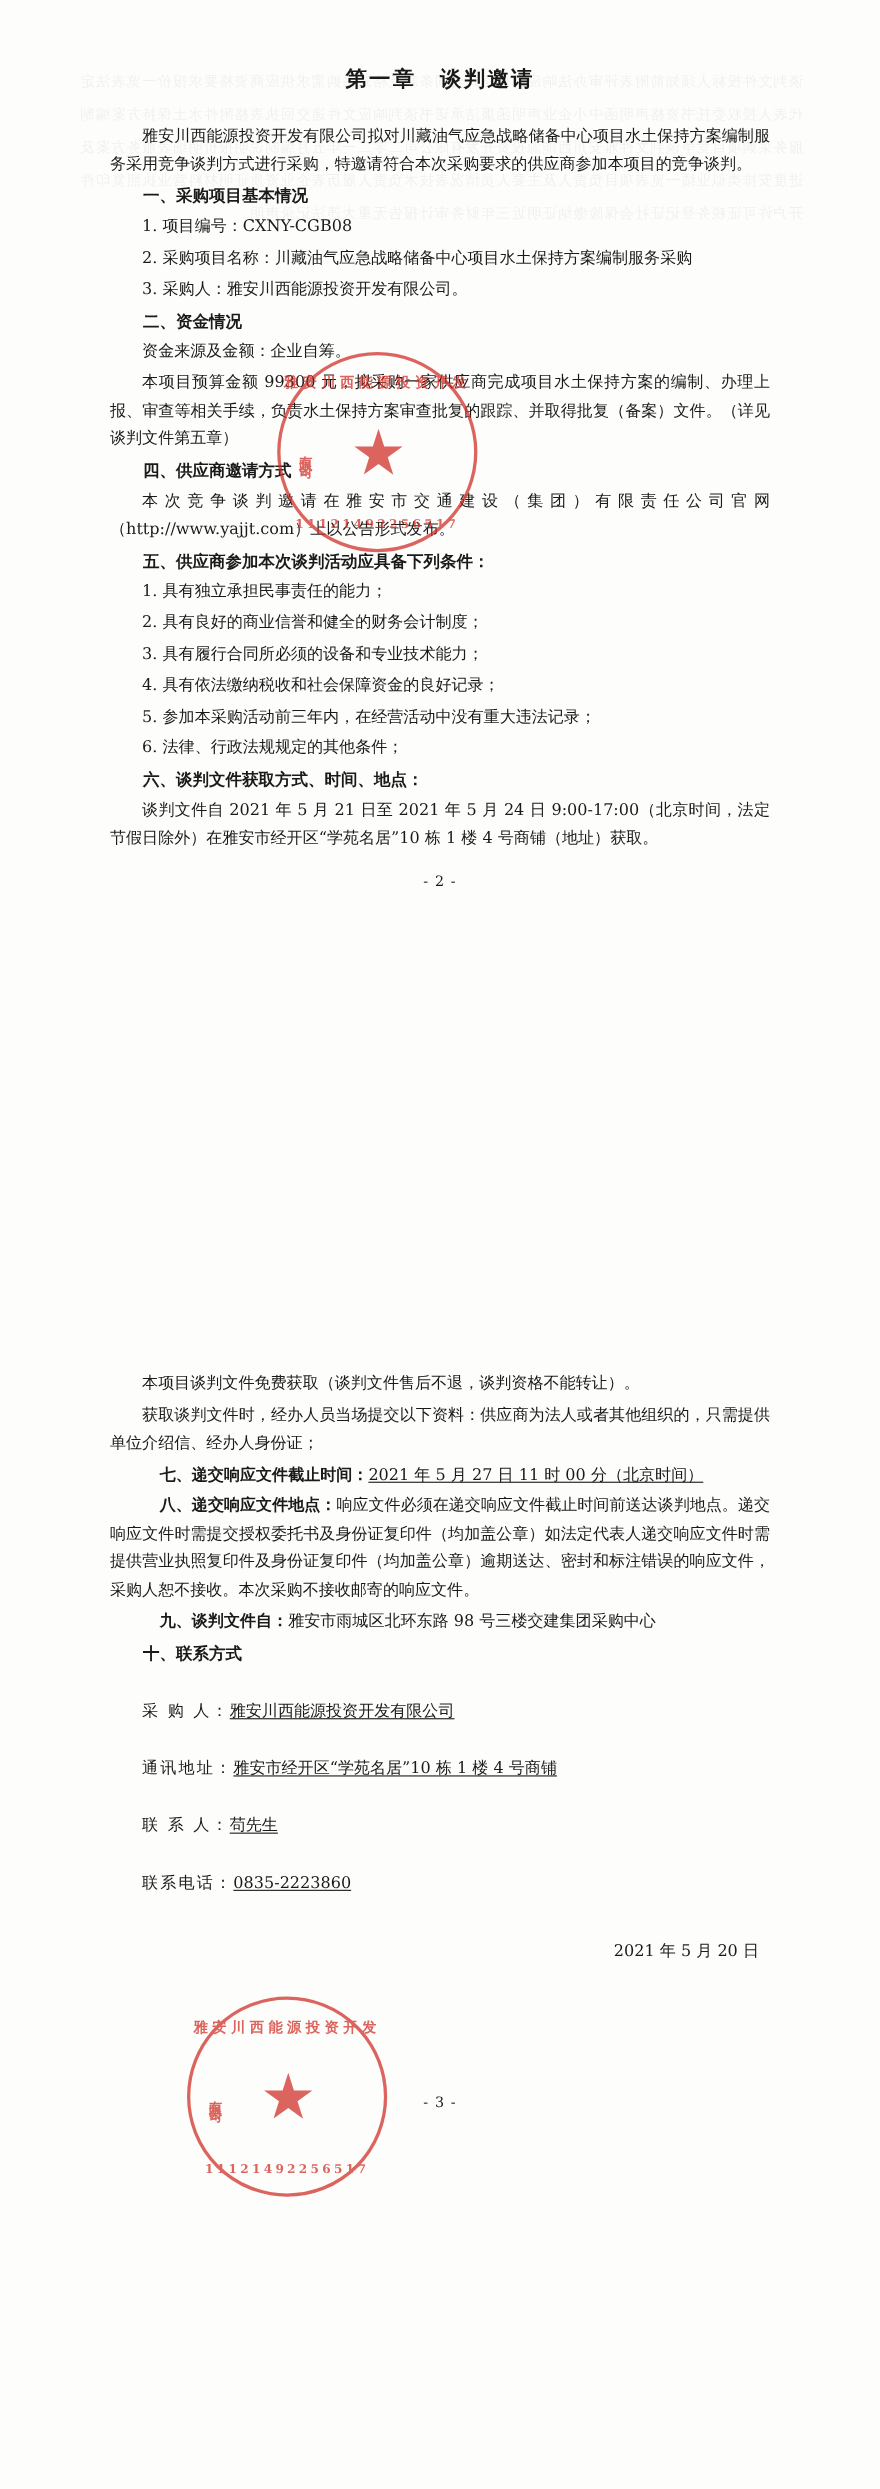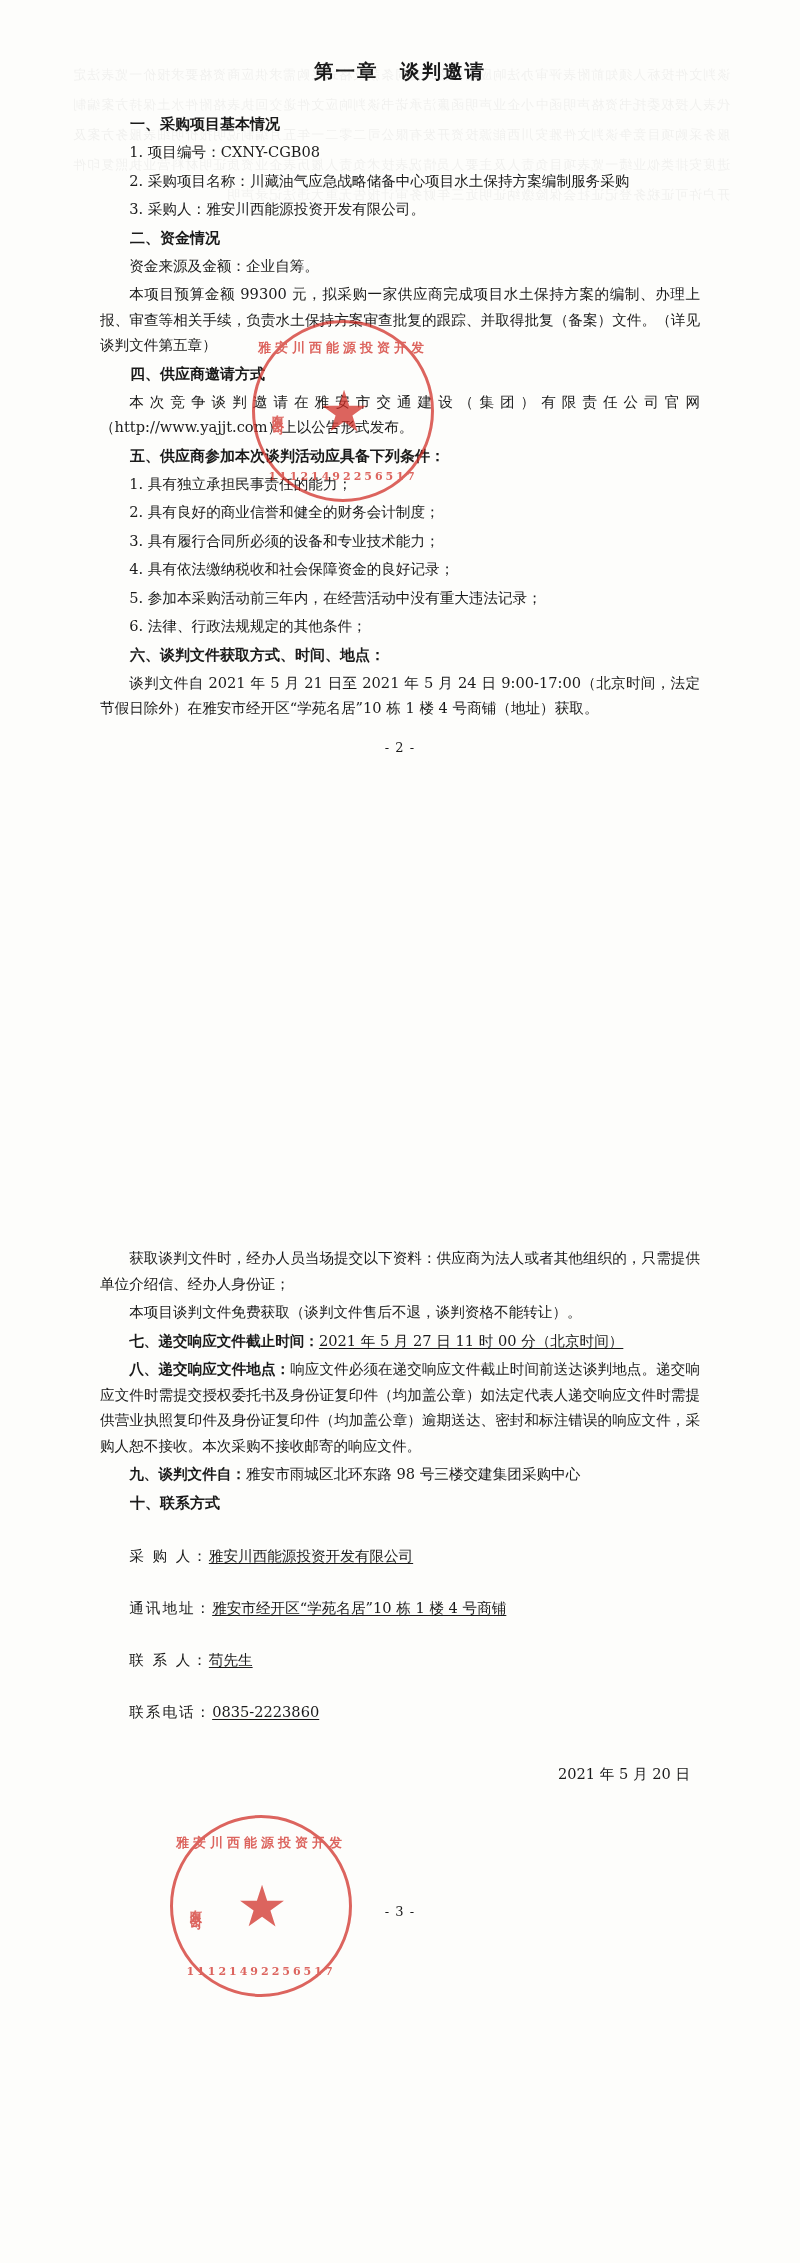--- a/index.html
+++ b/index.html
@@ -72,21 +72,21 @@
   }
   .item {
     text-indent: 2em;
     font-size: 14.6px;
     line-height: 25.5px;
   }
   .ul {
     text-decoration: underline;
     text-underline-offset: 2px;
   }
-  .bold { font-weight: bold; }
+  .bold { font-weight: bold; margin-left: 16px; }
   .pagenum {
     text-align: center;
     font-size: 13px;
     margin-top: 14px;
     letter-spacing: 1px;
   }
   .date-line {
     text-align: right;
     font-size: 14.6px;
     margin-top: 36px;
@@ -150,20 +150,21 @@
 <body>
 
 <div class="page">
 
   <div class="ghost-layer">谈判文件投标人须知前附表评审办法响应文件格式合同条款及格式采购需求供应商资格要求报价一览表法定代表人授权委托书资格声明函中小企业声明函廉洁承诺书谈判响应文件递交回执表格附件水土保持方案编制服务采购项目竞争谈判文件雅安川西能源投资开发有限公司二零二一年五月编制说明报价明细表服务方案及进度安排类似业绩一览表项目负责人及主要人员情况表技术负责人履历表企业资质证明材料营业执照复印件开户许可证税务登记证社会保险缴纳证明近三年财务审计报告无重大违法记录声明</div>
 
   <div class="sheet sheet-one">
 
     <h1 class="chapter">第一章　谈判邀请</h1>
 
+    <p class="indent2"><span>雅安川西能源投资开发有限公司拟对川藏油气应急战略储备中心项目水土保持方案编制服务采用竞争谈判方式进行采购，特邀请符合本次采购要求的供应商参加本项目的竞争谈判。</span></p>
 
     <p class="sec-head">一、采购项目基本情况</p>
     <p class="item">1. 项目编号：CXNY-CGB08</p>
     <p class="item">2. 采购项目名称：川藏油气应急战略储备中心项目水土保持方案编制服务采购</p>
     <p class="item">3. 采购人：雅安川西能源投资开发有限公司。</p>
 
     <p class="sec-head">二、资金情况</p>
     <p class="item">资金来源及金额：企业自筹。</p>
 
     <p class="item">本项目预算金额 99300 元，拟采购一家供应商完成项目水土保持方案的编制、办理上报、审查等相关手续，负责水土保持方案审查批复的跟踪、并取得批复（备案）文件。（详见谈判文件第五章）</p>
@@ -180,22 +181,22 @@
     <p class="item">6. 法律、行政法规规定的其他条件；</p>
 
     <p class="sec-head">六、谈判文件获取方式、时间、地点：</p>
     <p class="item">谈判文件自 2021 年 5 月 21 日至 2021 年 5 月 24 日 9:00-17:00（北京时间，法定节假日除外）在雅安市经开区“学苑名居”10 栋 1 楼 4 号商铺（地址）获取。</p>
 
     <p class="pagenum">- 2 -</p>
   </div>
 
   <div class="sheet sheet-two">
 
+    <p class="indent2">本项目谈判文件免费获取（谈判文件售后不退，谈判资格不能转让）。</p>
     <p class="indent2">获取谈判文件时，经办人员当场提交以下资料：供应商为法人或者其他组织的，只需提供单位介绍信、经办人身份证；</p>
-    <p class="indent2">本项目谈判文件免费获取（谈判文件售后不退，谈判资格不能转让）。</p>
 
     <p class="item">
       <span class="bold">七、递交响应文件截止时间：</span><span class="ul">2021 年 5 月 27 日 11 时 00 分（北京时间）</span>
     </p>
 
     <p class="item">
       <span class="bold">八、递交响应文件地点：</span><span>响应文件必须在递交响应文件截止时间前送达谈判地点。递交响应文件时需提交授权委托书及身份证复印件（均加盖公章）如法定代表人递交响应文件时需提供营业执照复印件及身份证复印件（均加盖公章）逾期送达、密封和标注错误的响应文件，采购人恕不接收。本次采购不接收邮寄的响应文件。</span>
     </p>
 
     <p class="item">

